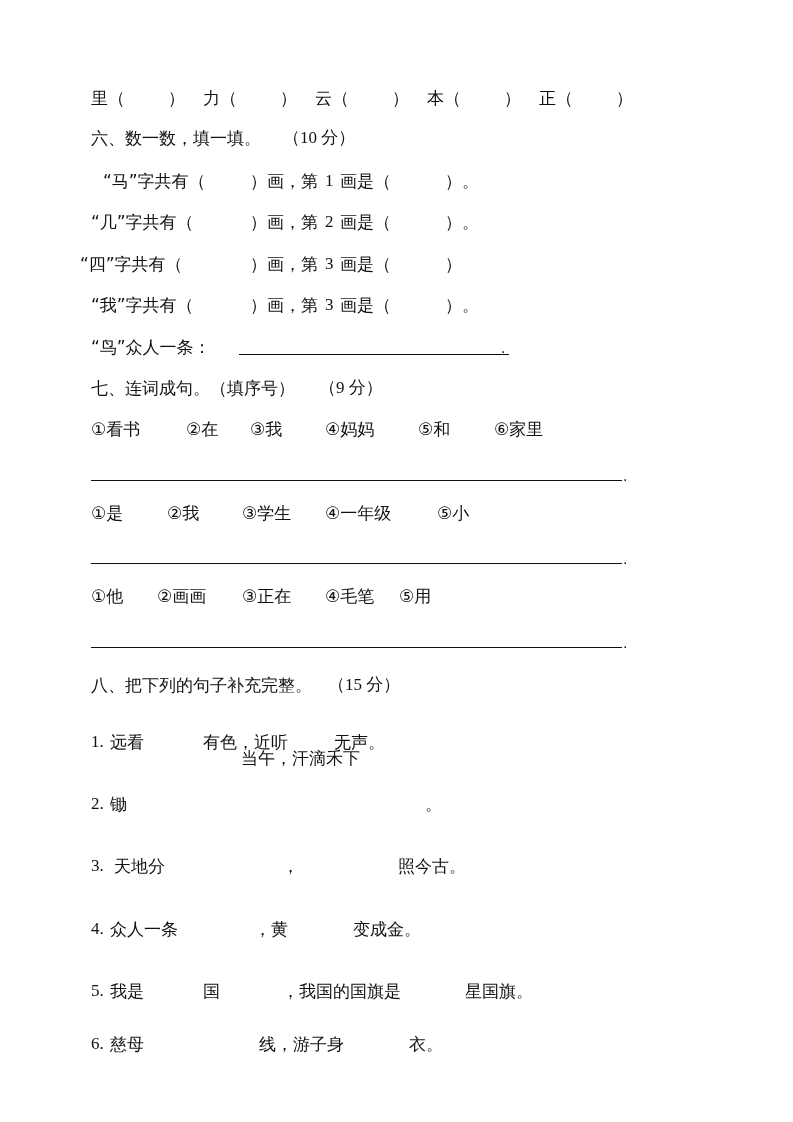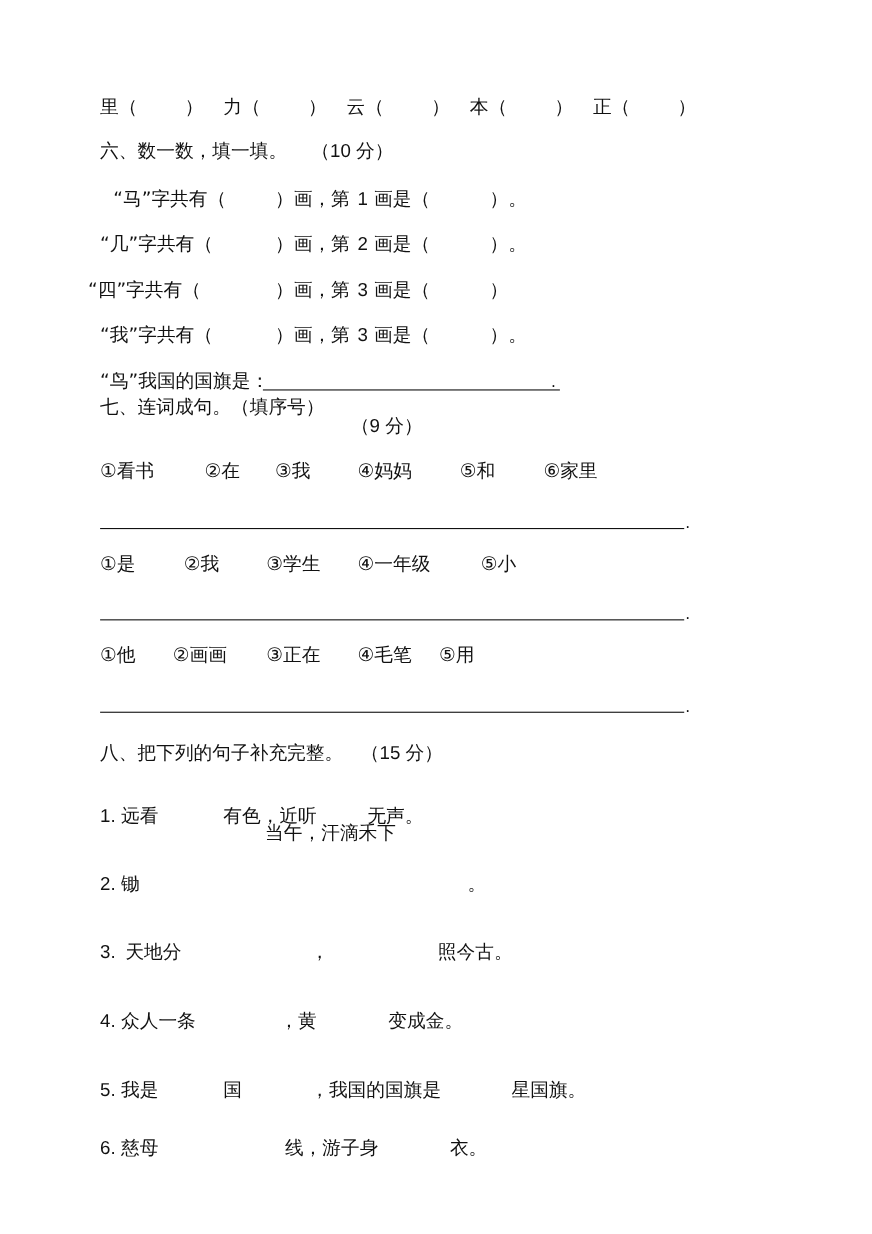--- a/index.html
+++ b/index.html
@@ -2,21 +2,21 @@
 <html><head>
 <meta charset="utf-8">
 <style>
   html, body { margin: 0; padding: 0; background: #ffffff; }
   body {
     width: 793px; height: 1122px; position: relative; overflow: hidden;
     font-family: "DejaVu Sans", "Liberation Sans", sans-serif;
     color: #111111;
   }
   .abs { position: absolute; white-space: pre; font-size: 17px; line-height: 20px; }
-  .num { font-family: Liberation Sans, sans-serif; }
+  .num { font-family: Liberation Serif, serif; }
   .line { position: absolute; height: 0; border-top: 1.3px solid #111; }
   .dot { position: absolute; font-size: 14px; line-height: 14px; }
 </style>
 </head>
 <body>
 
 <div>
   <span class="abs" style="left:91px;top:88px">里（</span>
   <span class="abs" style="left:168px;top:88px">）</span>
   <span class="abs" style="left:203px;top:88px">力（</span>
@@ -55,27 +55,27 @@
     <span class="abs" style="left:445px;top:254px">）</span>
   </div>
   <div>
     <span class="abs" style="left:91px;top:295px">“我”字共有（</span>
     <span class="abs" style="left:250px;top:295px">）画，第</span>
     <span class="abs num" style="left:325px;top:295px">3</span>
     <span class="abs" style="left:340px;top:295px">画是（</span>
     <span class="abs" style="left:445px;top:295px">）。</span>
   </div>
 
-  <span class="abs" style="left:91px;top:337px">“鸟”我国的国旗是：</span>
+  <span class="abs" style="left:91px;top:337px">“鸟”众人一条：</span>
   <div class="line" style="left:239px;top:354px;width:270px"></div>
   <span class="dot" style="left:501px;top:341px">.</span>
 </div>
 
 <div>
-  <span class="abs" style="left:91px;top:360px">七、连词成句。（填序号）</span>
+  <span class="abs" style="left:91px;top:378px">七、连词成句。（填序号）</span>
   <span class="abs num" style="left:319px;top:378px">（9 分）</span>
 
   <div>
     <span class="abs" style="left:91px;top:419px">①看书</span>
     <span class="abs" style="left:186px;top:419px">②在</span>
     <span class="abs" style="left:250px;top:419px">③我</span>
     <span class="abs" style="left:325px;top:419px">④妈妈</span>
     <span class="abs" style="left:418px;top:419px">⑤和</span>
     <span class="abs" style="left:494px;top:419px">⑥家里</span>
   </div>

